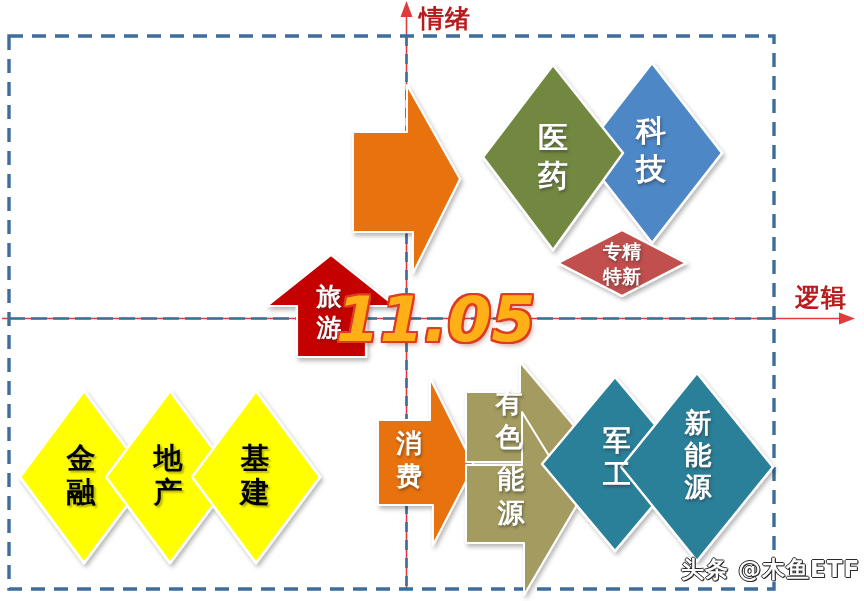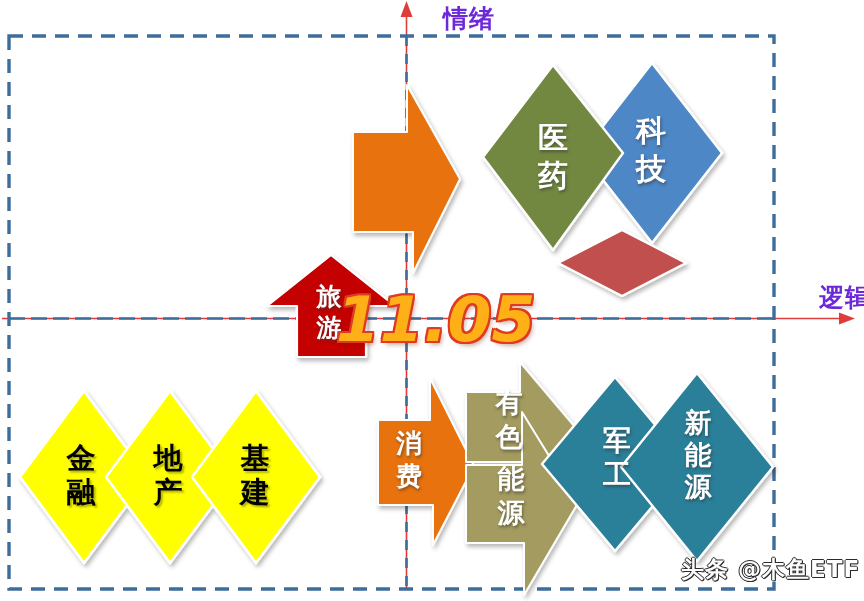--- a/index.html
+++ b/index.html
@@ -10,22 +10,22 @@
   .canvas svg{position:absolute;left:0;top:0;}
   .lbl{
     position:absolute;white-space:pre-line;text-align:center;font-weight:bold;
     line-height:1.22;color:#ffffff;
     text-shadow:1px 2px 3px rgba(50,50,50,.55);
   }
   .lbl-black{
     color:#000000;text-shadow:2px 2px 2px rgba(90,90,20,.45);
   }
   .axis-label{
-    position:absolute;font-weight:bold;font-size:25px;color:#6d28d9;
-    letter-spacing:1px;white-space:nowrap;margin-left:24px;
+    position:absolute;font-weight:bold;font-size:25px;color:#b91c1c;
+    letter-spacing:1px;white-space:nowrap;
   }
   .watermark-top{
     position:absolute;left:34px;top:40px;font-size:31px;font-weight:bold;
     color:#DCDCDC;letter-spacing:2px;
   }
   .watermark-bottom{
     position:absolute;left:681px;top:554px;font-size:23px;font-weight:bold;
     color:#fdfdfd;letter-spacing:1px;white-space:nowrap;
     text-shadow:1px 0 0 #2a2a2a,-1px 0 0 #2a2a2a,0 1px 0 #2a2a2a,0 -1px 0 #2a2a2a,1px 1px 0 #2a2a2a;
   }
@@ -91,20 +91,22 @@
 
   <div class="watermark-bottom">头条 @木鱼ETF</div>
 
   <div class="axis-label" style="left:419px;top:2px;">情绪</div>
   <div class="axis-label" style="left:795px;top:281px;">逻辑</div>
 
   <div class="lbl" style="left:518px;top:119px;width:70px;font-size:30px;line-height:1.25;">医
 药</div>
   <div class="lbl" style="left:616px;top:112px;width:70px;font-size:30px;line-height:1.25;">科
 技</div>
+  <div class="lbl" style="left:576px;top:239px;width:92px;font-size:19px;line-height:1.3;">专精
+特新</div>
   <div class="lbl" style="left:303px;top:282px;width:52px;font-size:25px;">旅
 游</div>
 
   <div class="lbl lbl-black" style="left:46px;top:441px;width:70px;font-size:29px;line-height:1.18;">金
 融</div>
   <div class="lbl lbl-black" style="left:133px;top:441px;width:70px;font-size:29px;line-height:1.18;">地
 产</div>
   <div class="lbl lbl-black" style="left:220px;top:441px;width:70px;font-size:29px;line-height:1.18;">基
 建</div>
 

